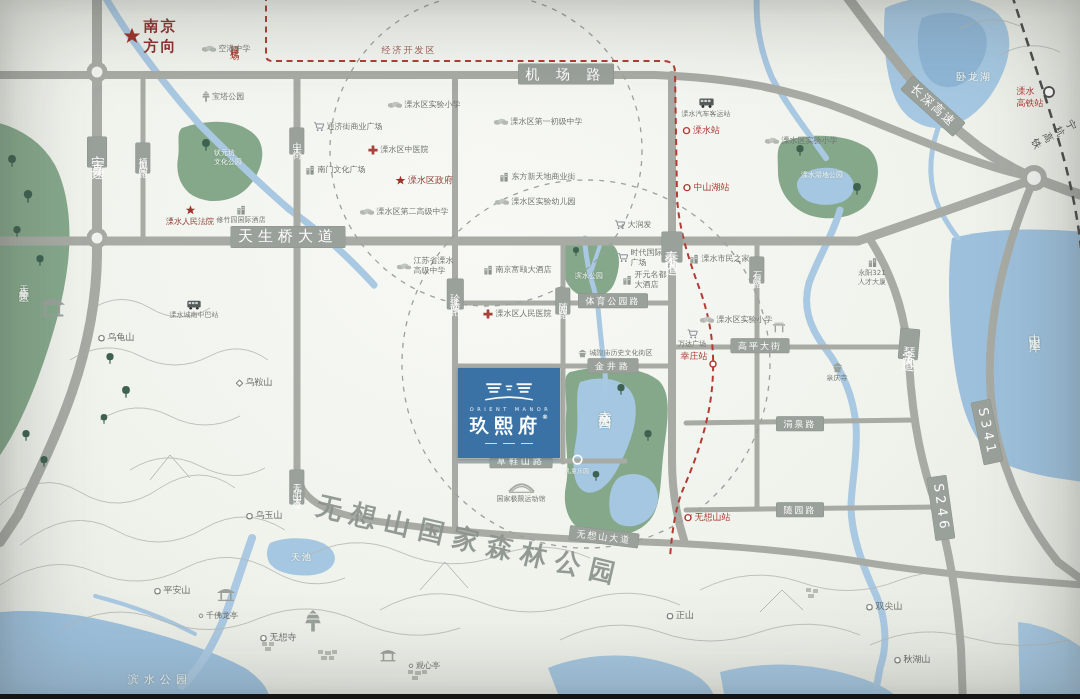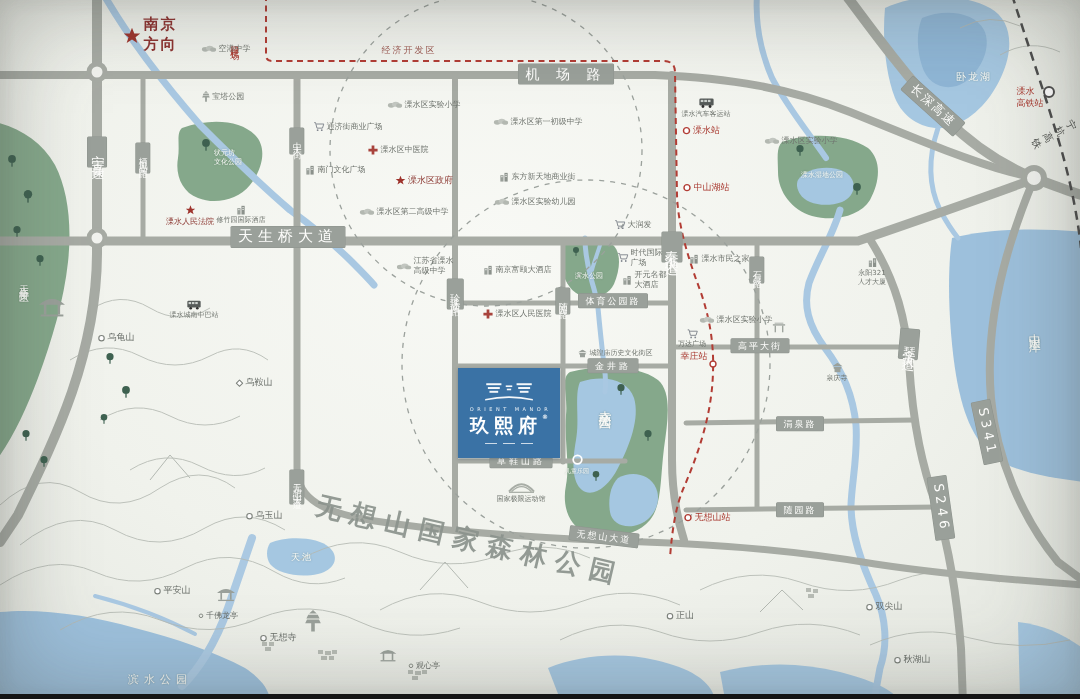--- a/index.html
+++ b/index.html
@@ -14,21 +14,21 @@
   .v .txt{writing-mode:vertical-rl;letter-spacing:2px;}
   .wt{color:#fafbf8;text-shadow:0 0 2px rgba(50,80,60,.45);}
   .red{color:#a8382f;}
   .red2{color:#9c5a52;}
   .dk{color:#4d4f4c;}
   .gov{color:#8d3a34;}
   .mt{color:#686d68;}
   .zone{color:#a23b33;font-weight:bold;text-align:center;line-height:1.45;
     font-family:"DejaVu Serif","Liberation Serif",serif;}
   .dir{color:#8d3230;font-weight:bold;line-height:1.35;
-    font-family:Liberation Mono, monospace;}
+    font-family:Liberation Serif, serif;}
   .forest{color:#8b938d;font-weight:600;opacity:.92;white-space:nowrap;
     font-family:"DejaVu Serif","Liberation Serif",serif;}
   .plate{position:absolute;background:#9aa09a;color:#fdfdfb;z-index:4;
     transform:translate(-50%,-50%);padding:2px 7px;letter-spacing:4px;border-radius:1px;
     box-shadow:0 0 0 .5px #8d938d;white-space:nowrap;line-height:1.15;}
   .plate.v{padding:7px 2px;writing-mode:vertical-rl;}
   .deco{position:absolute;transform:translate(-50%,-50%);z-index:4;}
   #logo{position:absolute;left:458px;top:368px;width:102px;height:90px;background:#3a72a5;
     z-index:6;display:flex;flex-direction:column;align-items:center;justify-content:center;
     box-shadow:0 1px 3px rgba(40,60,80,.35);}

